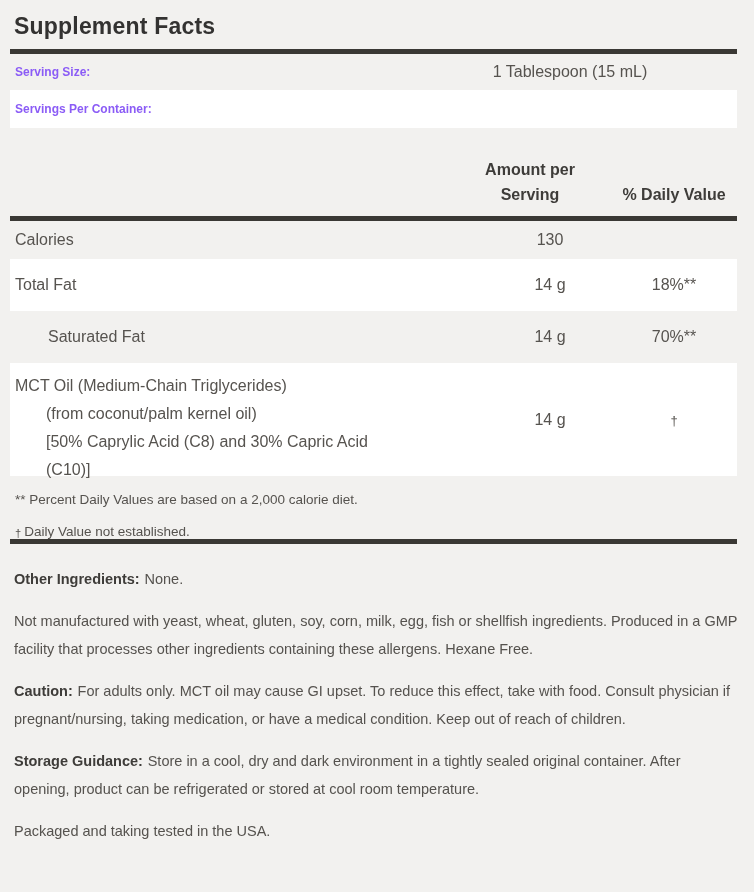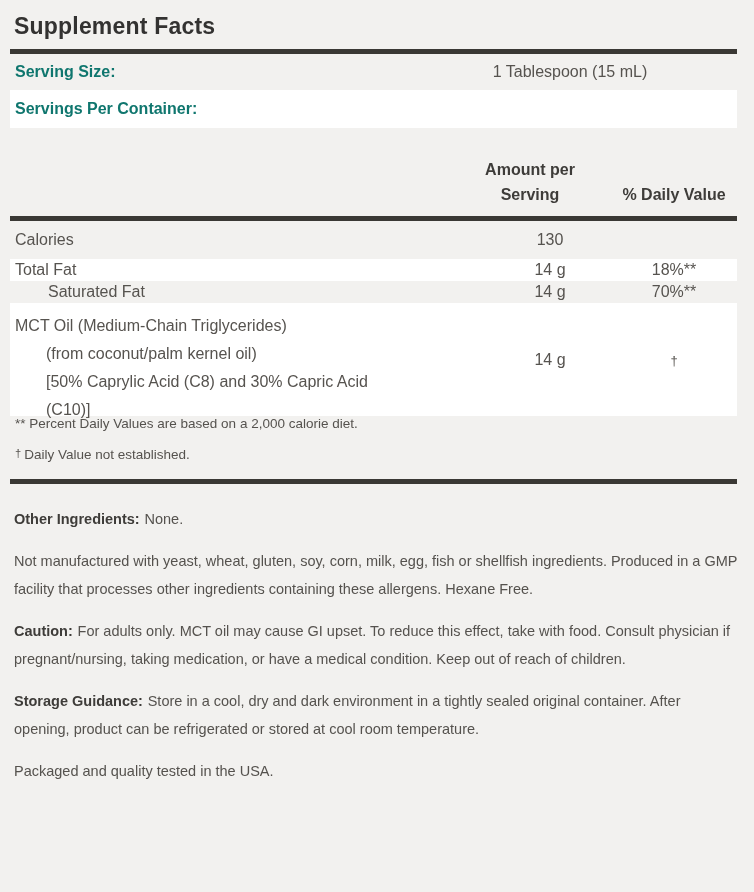--- a/index.html
+++ b/index.html
@@ -36,27 +36,27 @@
     position: relative;
     margin-left: 10px;
     width: 727px;
     display: flex;
     align-items: center;
     font-size: 16px;
   }
   .frow.white { background: #ffffff; }
   .h36 { height: 36px; }
   .h38 { height: 38px; }
-  .h39 { height: 22px; }
+  .h39 { height: 52px; }
   .header-row { height: 88px; }
   .mct-row { height: 113px; align-items: flex-start; }
   .fn1 { height: 31px; }
   .fn2 { height: 32px; }
 
-  .blabel { padding-left: 5px; font-weight: bold; color: #0f766e; font-size: 16px; }
+  .blabel { padding-left: 5px; font-weight: bold; color: #8b5cf6; font-size: 12px; }
   .rname  { padding-left: 5px; color: #56534f; }
   .rname.ind { padding-left: 38px; }
 
   .vcol {
     position: absolute;
     top: 50%;
     transform: translateY(-50%);
     text-align: center;
     color: #56534f;
   }
@@ -73,21 +73,21 @@
     font-size: 16px;
     line-height: 25px;
     text-align: center;
   }
   .amount-hdr { left: 440px; width: 160px; }
   .dv-hdr     { left: 590px; width: 148px; }
 
   .mct-names { padding: 9px 0 0 5px; line-height: 28px; color: #56534f; }
   .mct-names .ind { padding-left: 31px; }
 
-  .fnote { font-size: 13.5px; color: #55524e; padding-left: 5px; display: flex; align-items: flex-start; }
+  .fnote { font-size: 13.5px; color: #55524e; padding-left: 5px; display: flex; align-items: flex-end; }
   .fnote sup { margin-right: 3px; }
 
   
   .details { padding: 21px 16px 0 14px; }
   .details p {
     font-size: 14.5px;
     line-height: 28px;
     color: #55524e;
     margin-bottom: 14px;
   }
@@ -166,16 +166,16 @@
     <p>
       <span class="plabel">Other Ingredients:</span><span>None.</span>
     </p>
     <p>Not manufactured with yeast, wheat, gluten, soy, corn, milk, egg, fish or shellfish ingredients. Produced in a GMP facility that processes other ingredients containing these allergens. Hexane Free.</p>
     <p>
       <span class="plabel">Caution:</span><span>For adults only. MCT oil may cause GI upset. To reduce this effect, take with food. Consult physician if pregnant/nursing, taking medication, or have a medical condition. Keep out of reach of children.</span>
     </p>
     <p>
       <span class="plabel">Storage Guidance:</span><span>Store in a cool, dry and dark environment in a tightly sealed original container. After opening, product can be refrigerated or stored at cool room temperature.</span>
     </p>
-    <p>Packaged and quality tested in the USA.</p>
+    <p>Packaged and taking tested in the USA.</p>
   </div>
 
 </div>
 
 </body></html>

